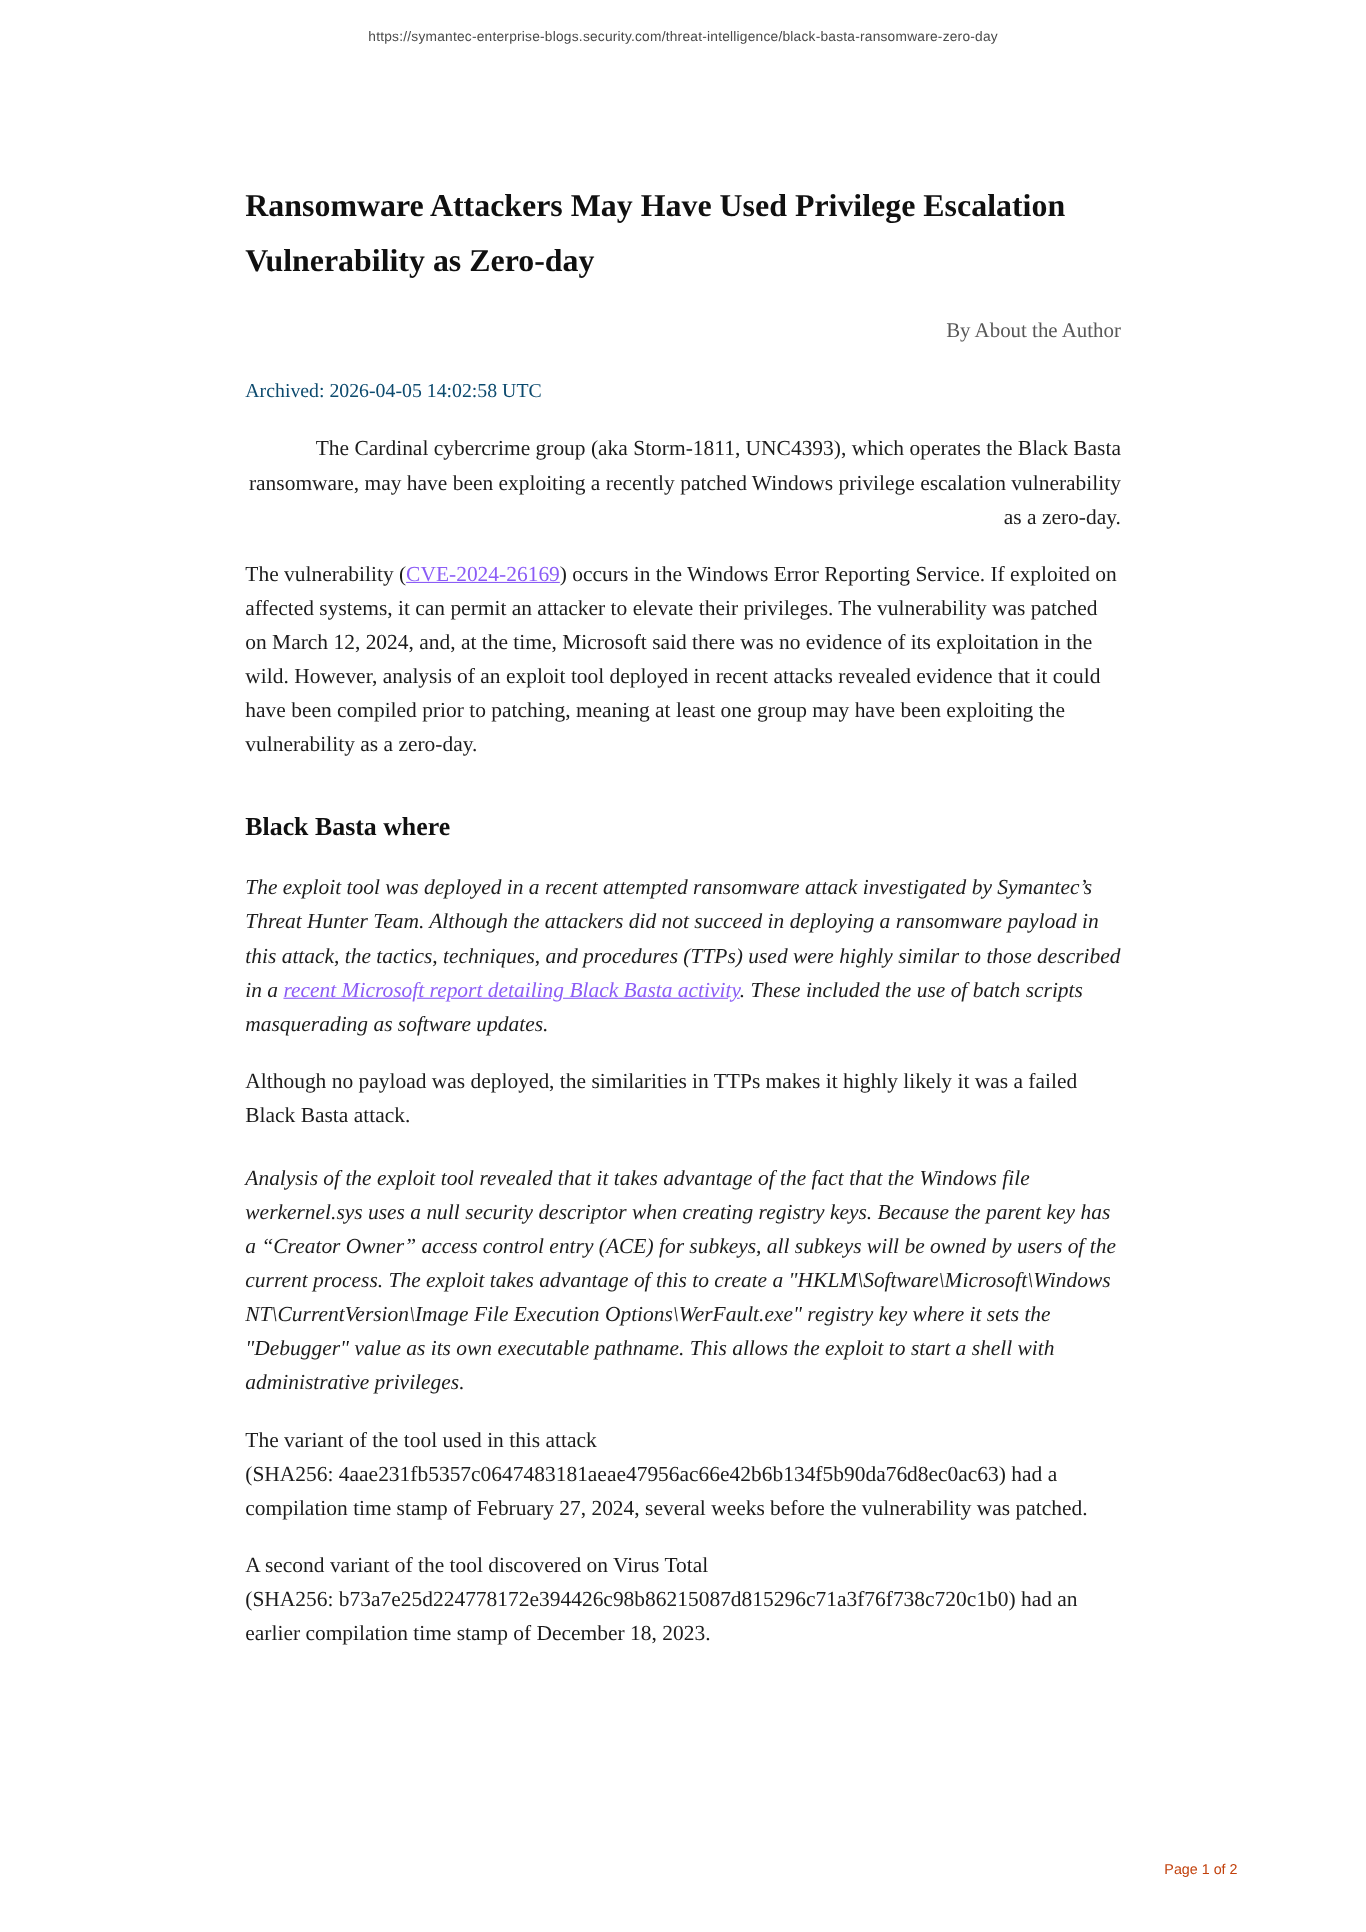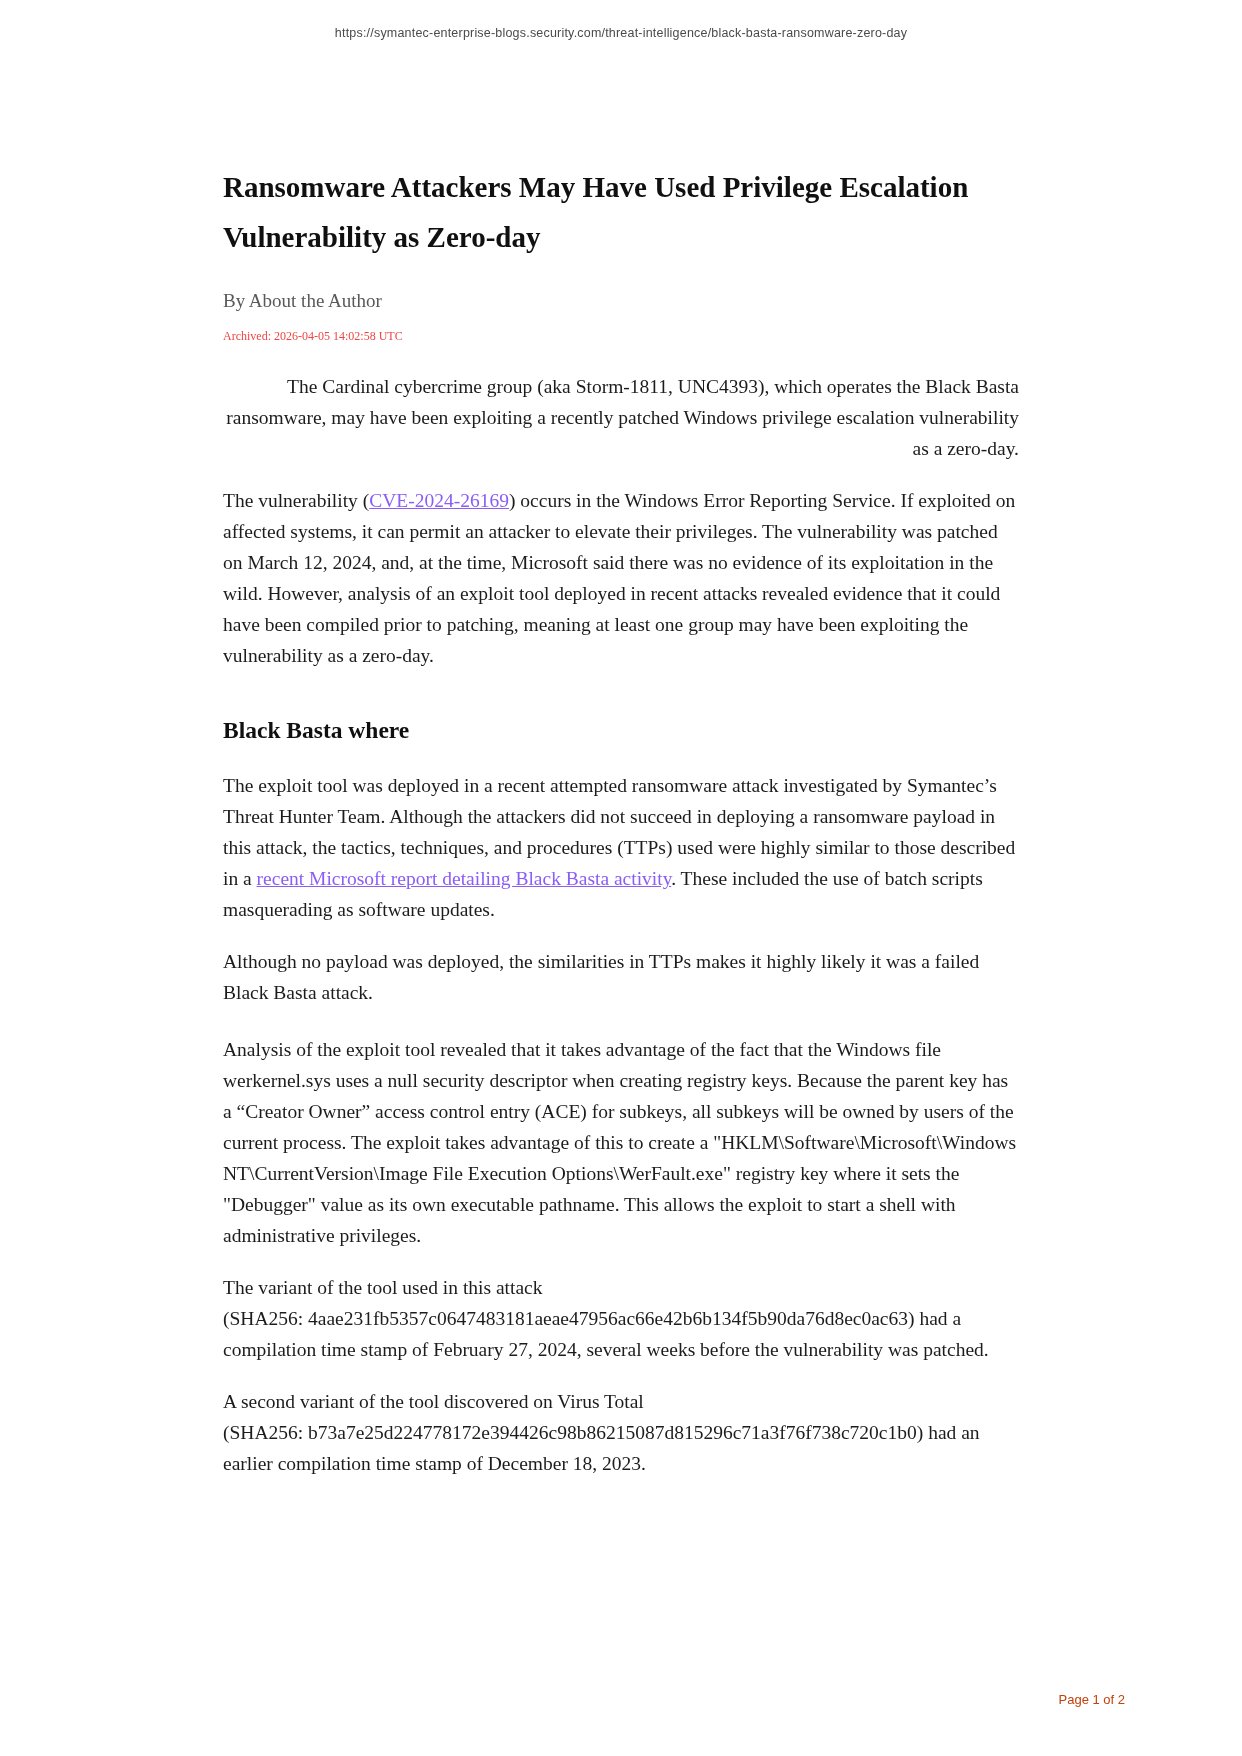--- a/index.html
+++ b/index.html
@@ -25,34 +25,35 @@
     margin: 122px 0 0 0;
     font-size: 29px;
     line-height: 50px;
     font-weight: 700;
     color: #101010;
   }
   p.byline {
     margin: 28px 0 0 0;
     font-size: 19px;
     color: #595959;
+    text-align: right;
   }
   p.archived {
-    margin: 17px 0 0 0;
-    font-size: 12px;
-    color: #ef4444;
+    margin: 33px 0 0 0;
+    font-size: 18px;
+    color: #0c4a6e;
   }
   p.body {
     margin: 21px 0 0 0;
     font-size: 19.5px;
     line-height: 31px;
     color: #1c1c1c;
   }
   p.body.first-after-meta { margin-top: 27px; text-align: right; }
-  p.body.first-after-h2 { margin-top: 26px; }
+  p.body.first-after-h2 { margin-top: 26px; font-style: italic; }
   h2.section {
     margin: 46px 0 0 0;
     font-size: 23.5px;
     font-weight: 700;
     color: #101010;
   }
   a.doc-link {
     color: #8b5cf6;
     text-decoration: underline;
   }

